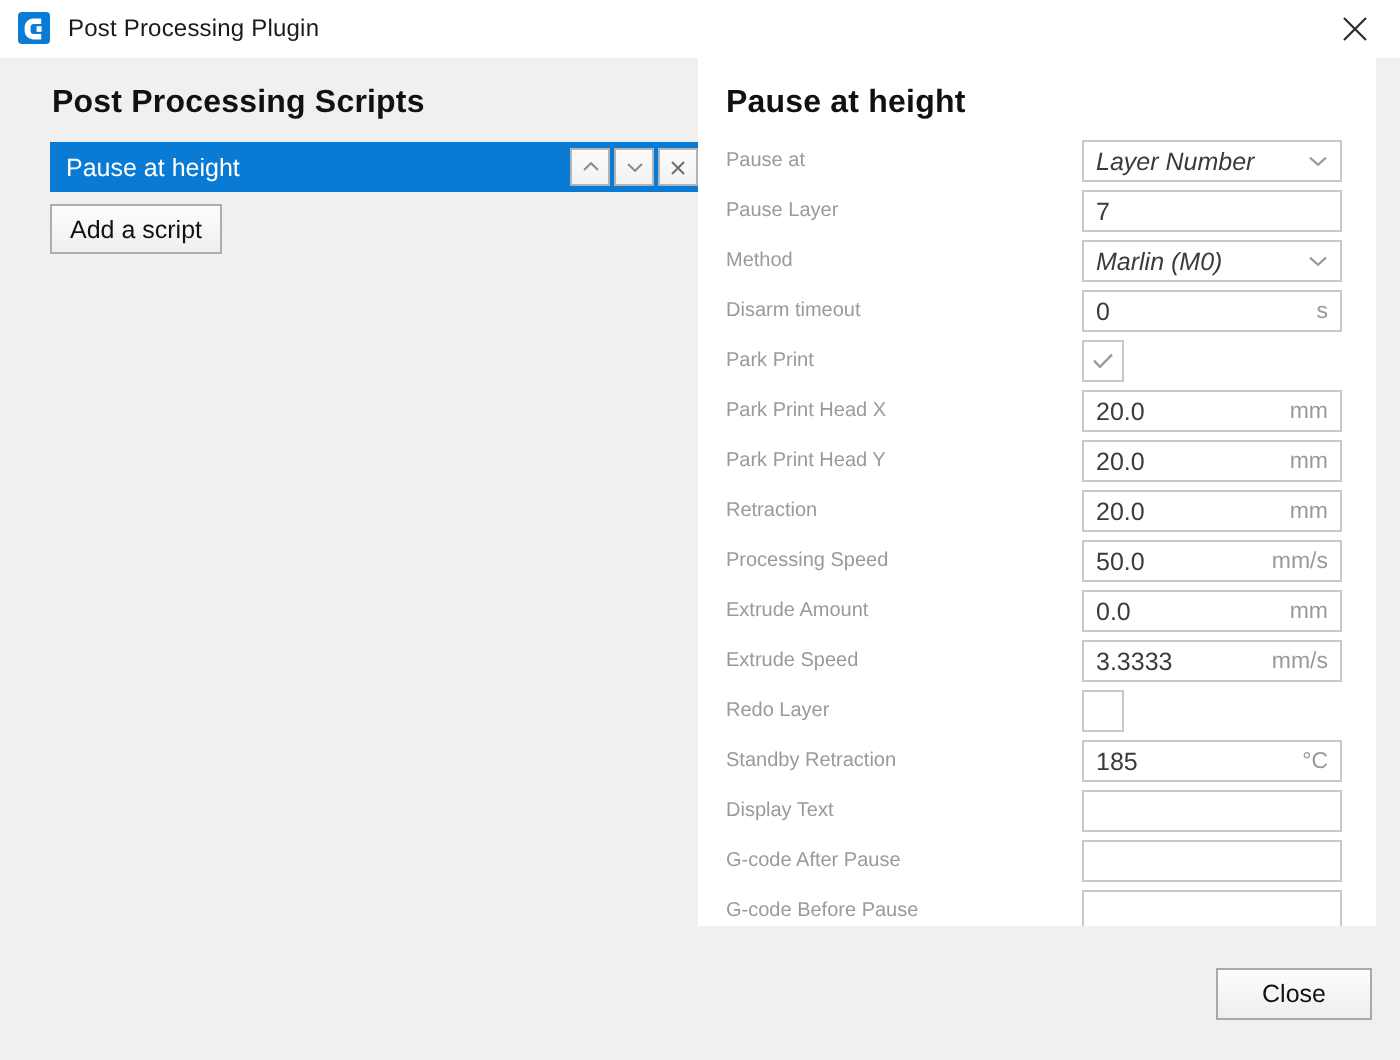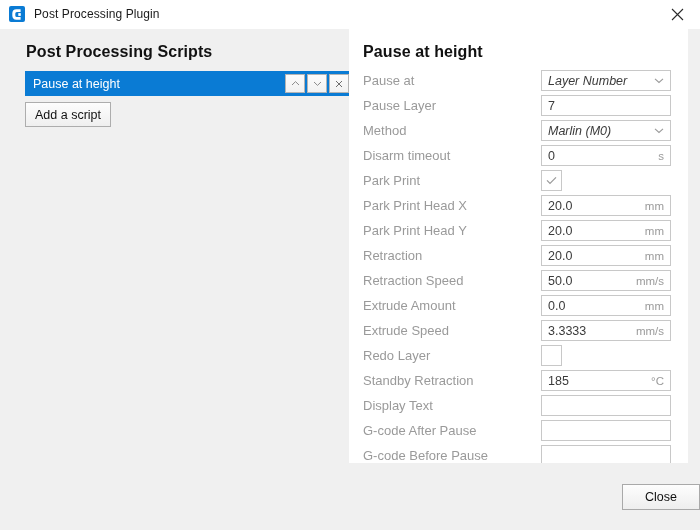--- a/index.html
+++ b/index.html
@@ -185,21 +185,21 @@
 
   .form-row {
     display: flex;
     align-items: center;
     height: 21px;
   }
 
   .field-label {
     width: 178px;
     min-width: 178px;
-    font-size: 13px;
+    font-size: 10px;
     color: #9a9a9a;
     white-space: nowrap;
     overflow: hidden;
   }
 
   .field-ctl {
     position: relative;
     flex: 1 1 auto;
   }
 
@@ -263,20 +263,21 @@
   .footer {
     position: absolute;
     left: 0;
     bottom: 0;
     width: 700px;
     height: 67px;
     background: #f0f0f0;
     display: flex;
     align-items: center;
     justify-content: flex-end;
+    padding-right: 14px;
   }
 
   .close-btn {
     width: 78px;
     height: 26px;
     font-family: "Liberation Sans", sans-serif;
     font-size: 12.5px;
     color: #111;
     background: linear-gradient(to bottom, #fdfdfd 0%, #eeeeee 100%);
     border: 1px solid #a9a9a9;
@@ -411,21 +412,21 @@
           <div class="form-row">
             <div class="field-label">Retraction</div>
             <div class="field-ctl">
               <div class="text-field">
                 <span class="value">20.0</span>
                 <span class="unit">mm</span>
               </div>
             </div>
           </div>
           <div class="form-row">
-            <div class="field-label">Retraction Speed</div>
+            <div class="field-label">Processing Speed</div>
             <div class="field-ctl">
               <div class="text-field">
                 <span class="value">50.0</span>
                 <span class="unit">mm/s</span>
               </div>
             </div>
           </div>
           <div class="form-row">
             <div class="field-label">Extrude Amount</div>
             <div class="field-ctl">

